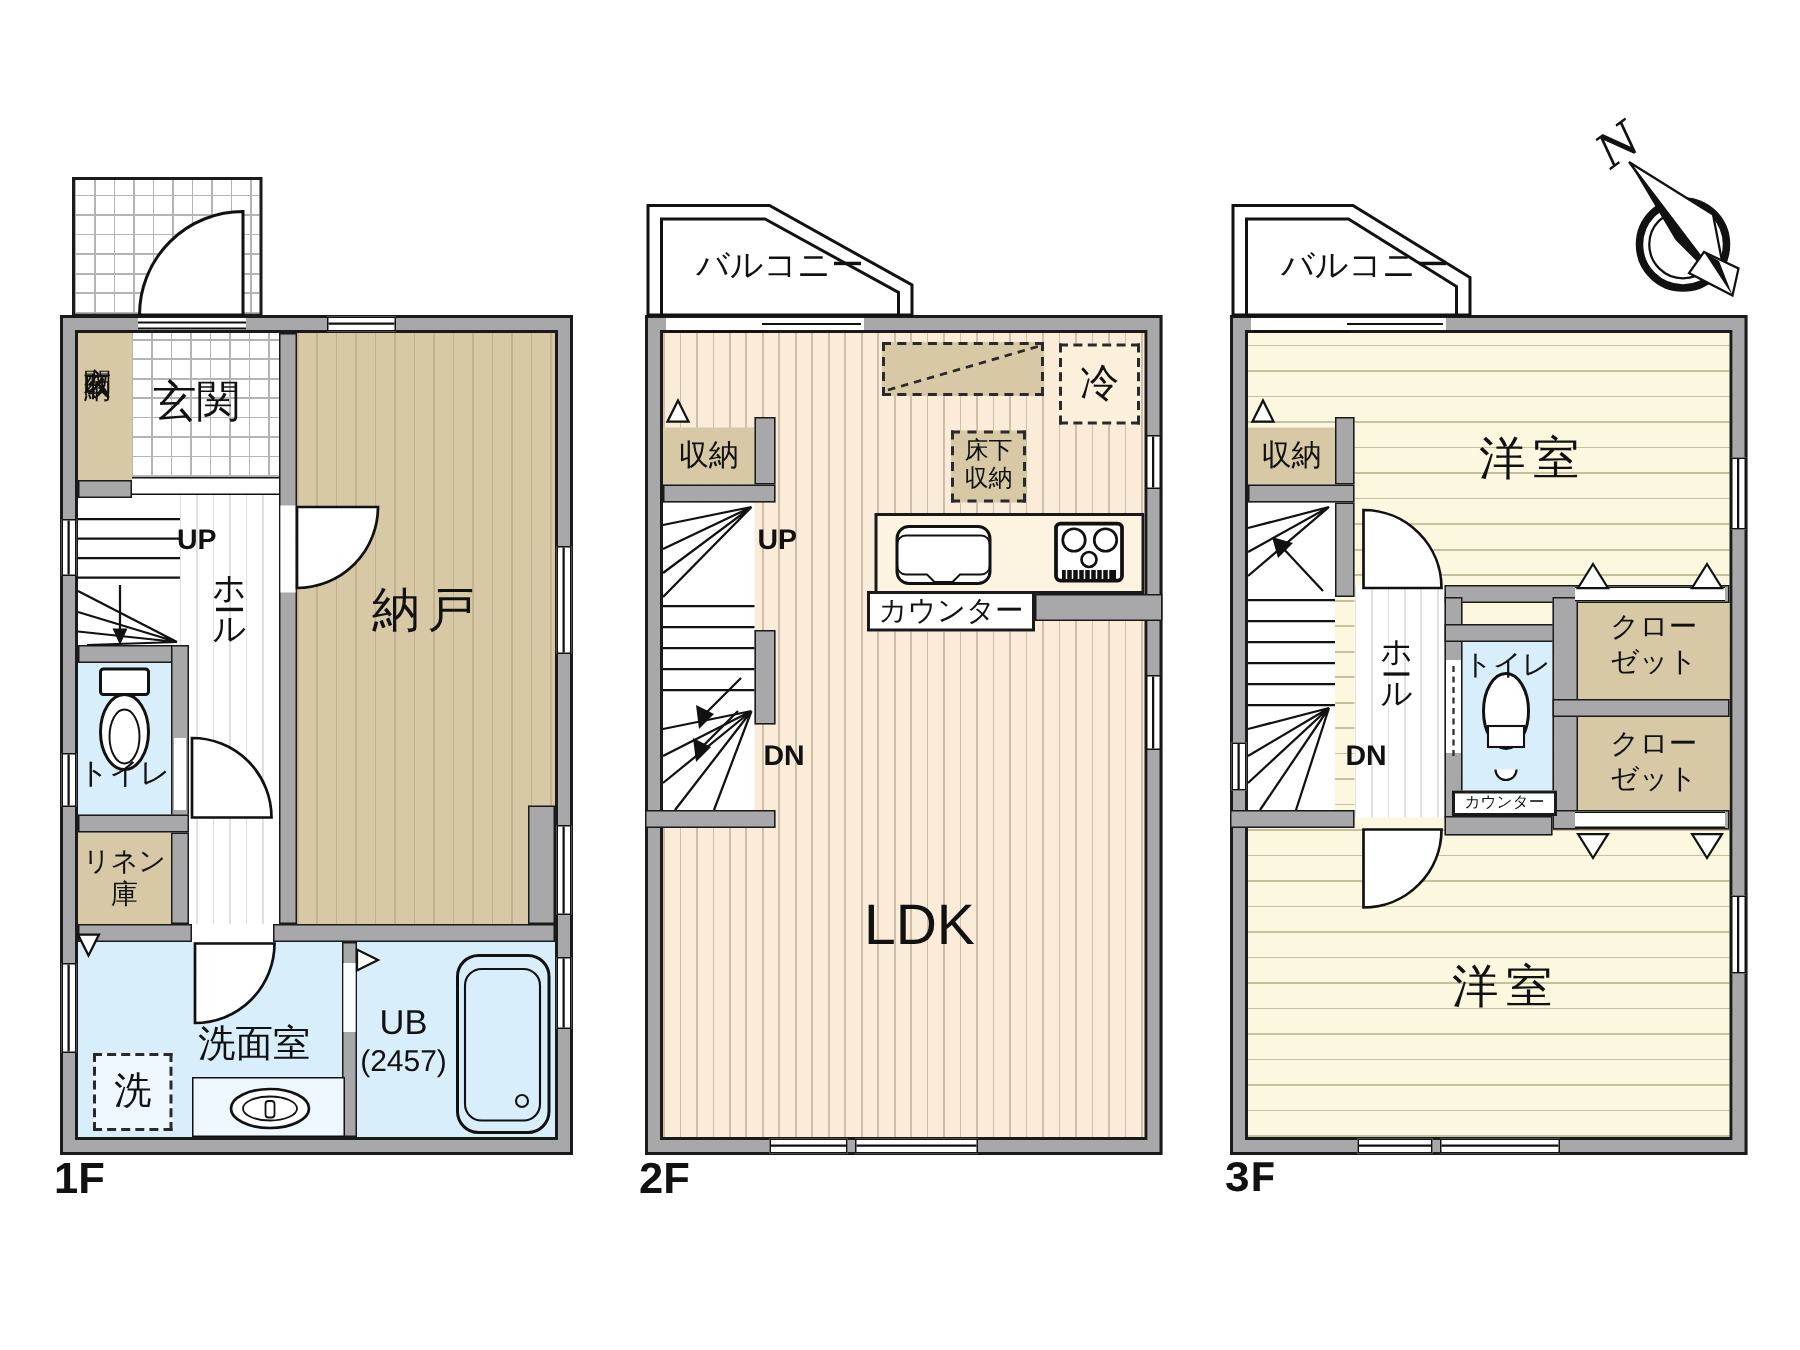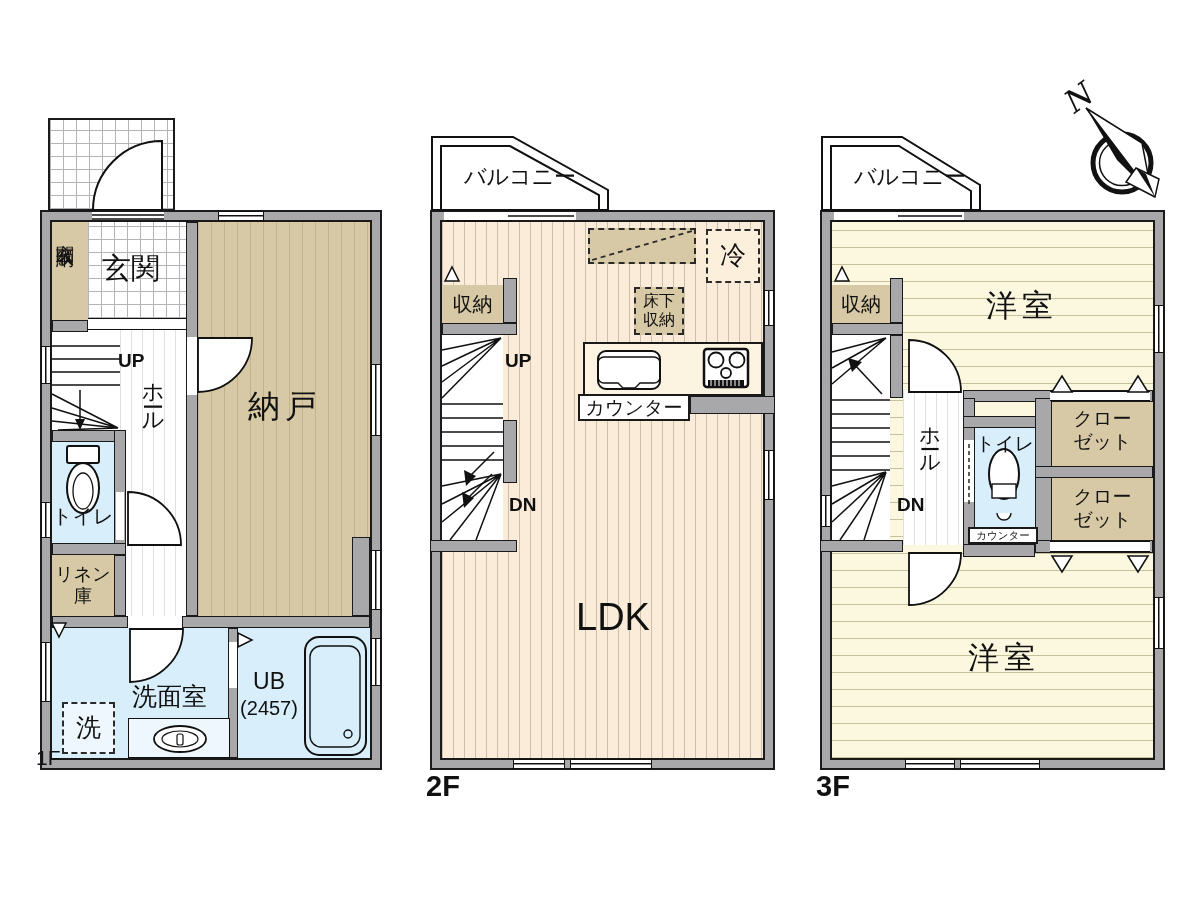--- a/index.html
+++ b/index.html
@@ -268,21 +268,21 @@
   <div class="lblc z6" style="left:52px;top:564px;width:62px;font-size:18px;">
     <div>リネン</div>
     <div>庫</div>
   </div>
   <div class="lbl z6" style="left:132px;top:682px;font-size:25px;">洗面室</div>
   <div class="lblc z6" style="left:62px;top:712px;width:53px;font-size:25px;">洗</div>
   <div class="lblc z6" style="left:238px;top:668px;width:62px;font-size:23px;">
     <div>UB</div>
     <div style="font-size:20px;">(2457)</div>
   </div>
-  <div class="lbl z6" style="left:36px;top:746px;font-size:21px;font-weight:400;">1F</div>
+  <div class="lbl z6" style="left:36px;top:770px;font-size:29px;font-weight:700;">1F</div>
 
   <div class="lbl z6" style="left:464px;top:164px;font-size:22px;">バルコニー</div>
   <div class="lblc z6" style="left:442px;top:292px;width:61px;font-size:20px;">収納</div>
   <div class="lbl z6" style="left:505px;top:350px;font-size:19px;font-weight:600;">UP</div>
   <div class="lbl z6" style="left:509px;top:494px;font-size:19px;font-weight:600;">DN</div>
   <div class="lblc z6" style="left:706px;top:240px;width:54px;font-size:26px;">冷</div>
   <div class="lblc z6" style="left:634px;top:291px;width:50px;font-size:16px;">
     <div>床下</div>
     <div>収納</div>
   </div>
@@ -297,16 +297,16 @@
   <div class="lblc z6" style="left:975px;top:433px;width:60px;font-size:19px;">トイレ</div>
   <div class="lblc z6" style="left:1052px;top:408px;width:101px;font-size:19px;">
     <div>クロー</div>
     <div>ゼット</div>
   </div>
   <div class="lblc z6" style="left:1052px;top:486px;width:101px;font-size:19px;">
     <div>クロー</div>
     <div>ゼット</div>
   </div>
   <div class="lbl z6" style="left:968px;top:640px;font-size:31px;letter-spacing:5px;">洋室</div>
-  <div class="lbl z6" style="left:816px;top:770px;font-size:29px;font-weight:600;">3F</div>
+  <div class="lbl z6" style="left:816px;top:770px;font-size:29px;font-weight:600;font-family:Liberation Mono, monospace;">3F</div>
 
   <div class="lbl z6" style="left:1066px;top:80px;font-size:31px;font-style:italic;font-family:'DejaVu Serif',serif;transform:rotate(-36deg);">N</div>
 </div>
 
 </body></html>

